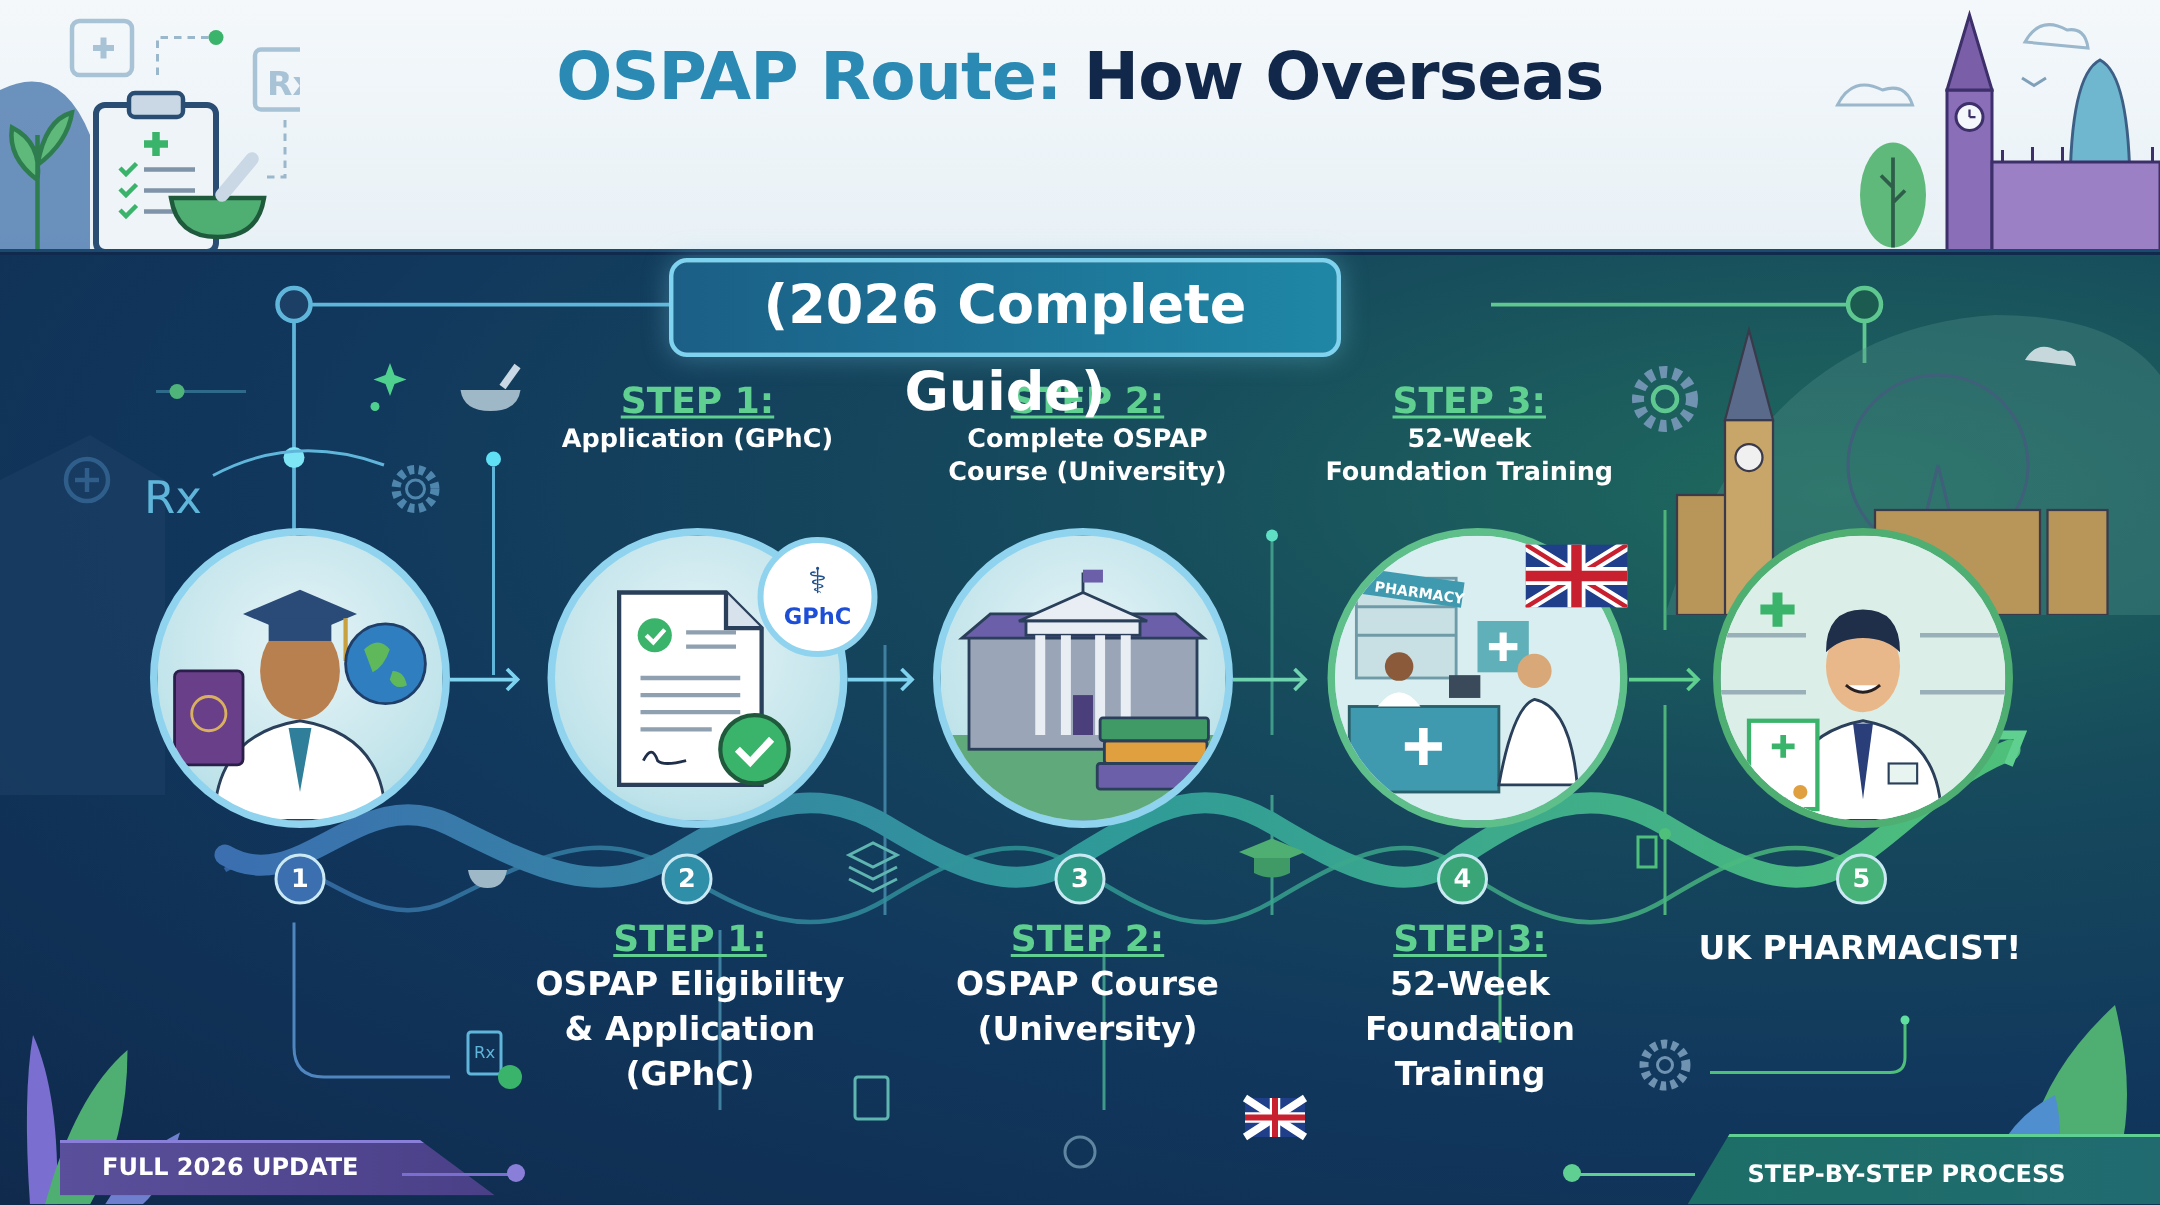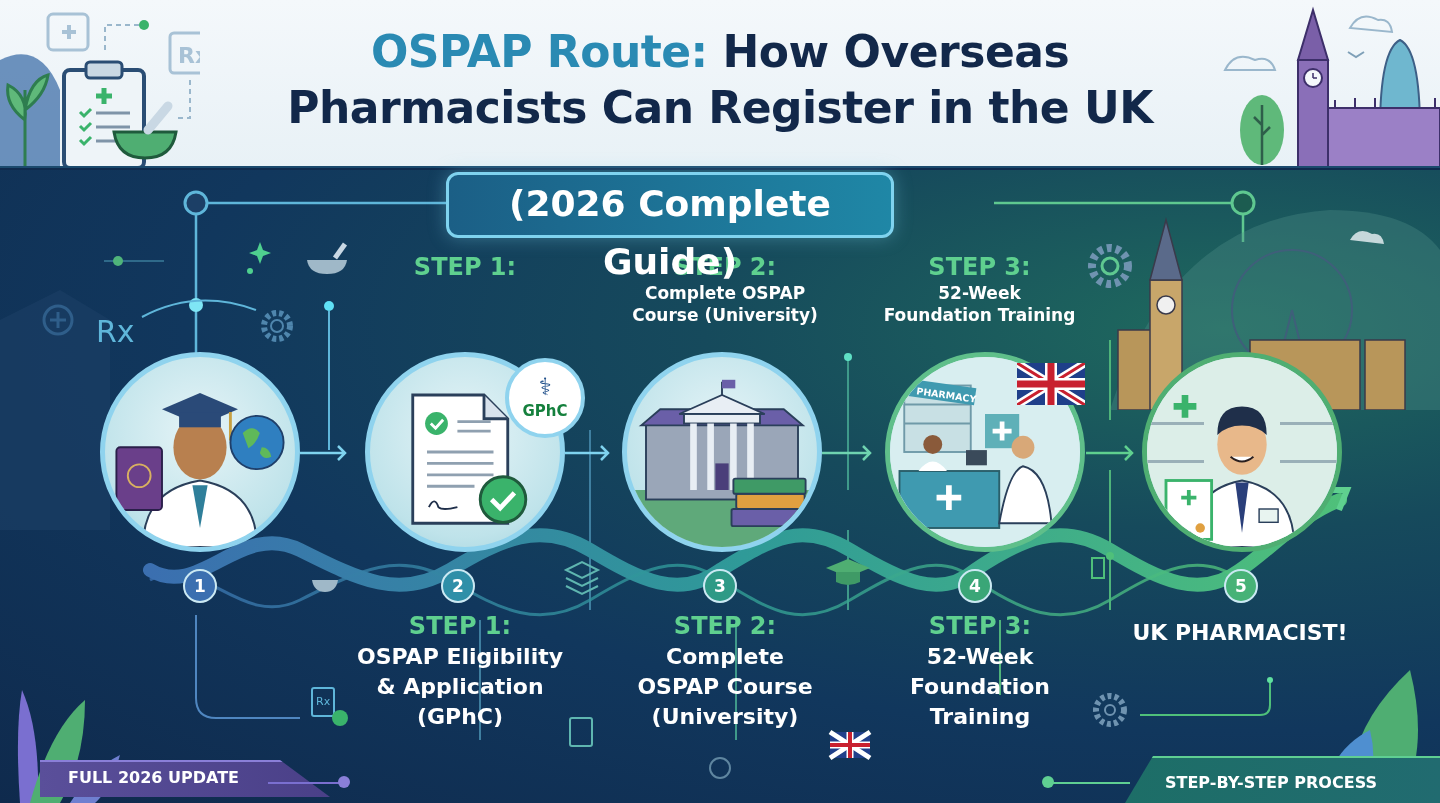--- a/index.html
+++ b/index.html
@@ -17,21 +17,21 @@
   
   .main { position: absolute; left: 0; top: 170px; width: 1440px; height: 633px;
     background: radial-gradient(ellipse at 85% 25%, #1f6a5e 0%, #164a5c 30%, #11375d 60%, #0f2a4d 100%); overflow: hidden; }
 
   .subtitle { position: absolute; left: 446px; top: 172px; width: 448px; height: 66px;
     border: 3px solid #7fd3ef; border-radius: 12px; background: linear-gradient(90deg, #1b5f86, #1f87a6);
     color: #ffffff; font-weight: 700; font-size: 36px; line-height: 58px; text-align: center;
     box-shadow: 0 0 18px rgba(127,211,239,0.35); }
 
   .step-label { position: absolute; text-align: center; color: #ffffff; font-weight: 700; }
-  .step-label .num { color: #5fd08f; display: block; }
+  .step-label .num { color: #5fd08f; display: block; text-decoration: underline; }
   .top-label { font-size: 17px; line-height: 22px; }
   .top-label .num { font-size: 24px; line-height: 30px; }
   .bottom-label { font-size: 22px; line-height: 30px; }
   .bottom-label .num { font-size: 24px; line-height: 32px; }
 
   .circle { position: absolute; border-radius: 50%; border: 5px solid #8fd3ee; overflow: hidden;
     background: radial-gradient(circle at 50% 40%, #e6f4f7 0%, #bfe3ea 70%, #9fd1dc 100%); }
   .circle.green { border-color: #5fbf8a; }
   .circle svg { width: 100%; height: 100%; display: block; }
 
@@ -67,21 +67,20 @@
     <rect x="64" y="70" width="80" height="98" rx="6" fill="#eef4f8" stroke="#2a4d74" stroke-width="4"></rect>
     <rect x="86" y="62" width="36" height="16" rx="4" fill="#c9d8e4" stroke="#2a4d74" stroke-width="3"></rect>
     <path d="M96 96 h16 M104 88 v16" stroke="#3ab36b" stroke-width="5"></path>
     <path d="M80 112 l4 4 l7 -7 M80 126 l4 4 l7 -7 M80 140 l4 4 l7 -7" stroke="#3ab36b" stroke-width="3" fill="none"></path>
     <path d="M96 113 h34 M96 127 h34 M96 141 h34" stroke="#7f94a8" stroke-width="3"></path>
     <path d="M114 132 h62 q-4 26 -31 26 q-27 0 -31 -26 z" fill="#4fae72" stroke="#1f5a3c" stroke-width="3"></path>
     <path d="M148 130 l20 -24" stroke="#c9d8e4" stroke-width="9" stroke-linecap="round"></path>
   </svg>
   <div class="title">
     <div><span class="accent">OSPAP Route:</span> <span>How Overseas</span></div>
-    <div>Pharmacists Can Register in the UK</div>
   </div>
 
   <svg style="position:absolute;left:1220px;top:0" width="220" height="168" viewBox="0 0 220 168">
     <path d="M5 70 q10 -20 30 -10 q15 -5 20 10 z" fill="none" stroke="#9ab7cc" stroke-width="2"></path>
     <path d="M130 28 q10 -18 28 -8 q12 -2 14 12 z" fill="none" stroke="#9ab7cc" stroke-width="2"></path>
     <path d="M128 52 l8 5 l8 -5" stroke="#7fa0b8" stroke-width="2" fill="none"></path>
     <ellipse cx="42" cy="130" rx="22" ry="35" fill="#5fb97a"></ellipse>
     <path d="M42 165 v-60 M42 125 l-8 -8 M42 135 l8 -8" stroke="#2e5e4a" stroke-width="2.5"></path>
     <rect x="78" y="60" width="30" height="108" fill="#8a6fb8" stroke="#3d2f6a" stroke-width="2"></rect>
     <path d="M78 60 l15 -50 l15 50 z" fill="#7a5fa8" stroke="#3d2f6a" stroke-width="2"></path>
@@ -176,20 +175,21 @@
     <path d="M20 633 Q15 560 22 520 Q40 560 38 633 Z" fill="#7a6fd0"></path>
     <path d="M30 633 Q50 560 85 530 Q85 590 60 633 Z" fill="#4fae72"></path>
     <path d="M70 633 Q90 600 120 585 Q110 620 95 633 Z" fill="#6f7fd0"></path>
 
     <path d="M1350 633 Q1345 560 1410 500 Q1430 580 1400 633 Z" fill="#4fae72"></path>
     <path d="M1320 633 Q1330 580 1370 560 Q1380 600 1360 633 Z" fill="#4f8fd0"></path>
   </svg>
 
   <div class="step-label top-label" style="left:350px;top:82px;width:230px;">
     <span class="num">STEP 1:</span>
+    <div>Application (GPhC)</div>
   </div>
   <div class="step-label top-label" style="left:610px;top:82px;width:230px;">
     <span class="num">STEP 2:</span>
     <div>Complete OSPAP</div>
     <div>Course (University)</div>
   </div>
   <div class="step-label top-label" style="left:862px;top:82px;width:235px;">
     <span class="num">STEP 3:</span>
     <div>52-Week</div>
     <div>Foundation Training</div>
@@ -229,21 +229,21 @@
       <circle cx="70" cy="70" r="12" fill="#3ab36b"></circle>
       <path d="M64 70 l5 5 l8 -9" stroke="#fff" stroke-width="3" fill="none"></path>
       <path d="M92 68 h35 M92 78 h35 M60 100 h70 M60 112 h70 M60 124 h70 M60 136 h50" stroke="#8fa0b0" stroke-width="3"></path>
       <path d="M62 158 q6 -12 10 0 q4 4 20 0" stroke="#1f2f4a" stroke-width="2" fill="none"></path>
       <circle cx="140" cy="150" r="24" fill="#3ab36b" stroke="#1f5a3c" stroke-width="3"></circle>
       <path d="M128 150 l9 9 l15 -16" stroke="#fff" stroke-width="5" fill="none"></path>
     </svg>
   </div>
   <div style="position:absolute;left:505px;top:188px;width:80px;height:80px;border-radius:50%;background:#ffffff;border:4px solid #8fd3ee;text-align:center;">
     <div style="color:#1f4f8a;font-size:24px;line-height:30px;margin-top:10px;">⚕</div>
-    <div style="color:#15803d;font-weight:700;font-size:15px;line-height:18px;">GPhC</div>
+    <div style="color:#1d4ed8;font-weight:700;font-size:15px;line-height:18px;">GPhC</div>
   </div>
   <div class="circle" style="left:622px;top:182px;width:200px;height:200px;">
     <svg viewBox="0 0 200 200">
       <rect x="0" y="140" width="200" height="60" fill="#5fa97a"></rect>
       <rect x="20" y="70" width="160" height="80" fill="#9aa6b8" stroke="#2a3f5a" stroke-width="2"></rect>
       <path d="M15 72 L35 55 H165 L185 72 Z" fill="#6a5fa8" stroke="#2a3f5a" stroke-width="2"></path>
       <path d="M55 60 L100 40 L145 60 Z" fill="#e8eef4" stroke="#2a3f5a" stroke-width="2"></path>
       <rect x="60" y="60" width="80" height="10" fill="#e8eef4" stroke="#2a3f5a" stroke-width="2"></rect>
       <path d="M70 70 v70 M88 70 v70 M112 70 v70 M130 70 v70" stroke="#e8eef4" stroke-width="7"></path>
       <rect x="93" y="112" width="14" height="28" fill="#4a3f7a"></rect>
@@ -305,21 +305,20 @@
   <div class="badge" style="left:1224px;top:399px;background:#47b277;">5</div>
 
   <div class="step-label bottom-label" style="left:340px;top:440px;width:240px;">
     <span class="num">STEP 1:</span>
     <div>OSPAP Eligibility</div>
     <div>&amp; Application</div>
     <div>(GPhC)</div>
   </div>
   <div class="step-label bottom-label" style="left:610px;top:440px;width:230px;">
     <span class="num">STEP 2:</span>
-    <div>Complete</div>
     <div>OSPAP Course</div>
     <div>(University)</div>
   </div>
   <div class="step-label bottom-label" style="left:870px;top:440px;width:220px;">
     <span class="num">STEP 3:</span>
     <div>52-Week</div>
     <div>Foundation</div>
     <div>Training</div>
   </div>
   <div class="step-label bottom-label" style="left:1125px;top:448px;width:230px;">

